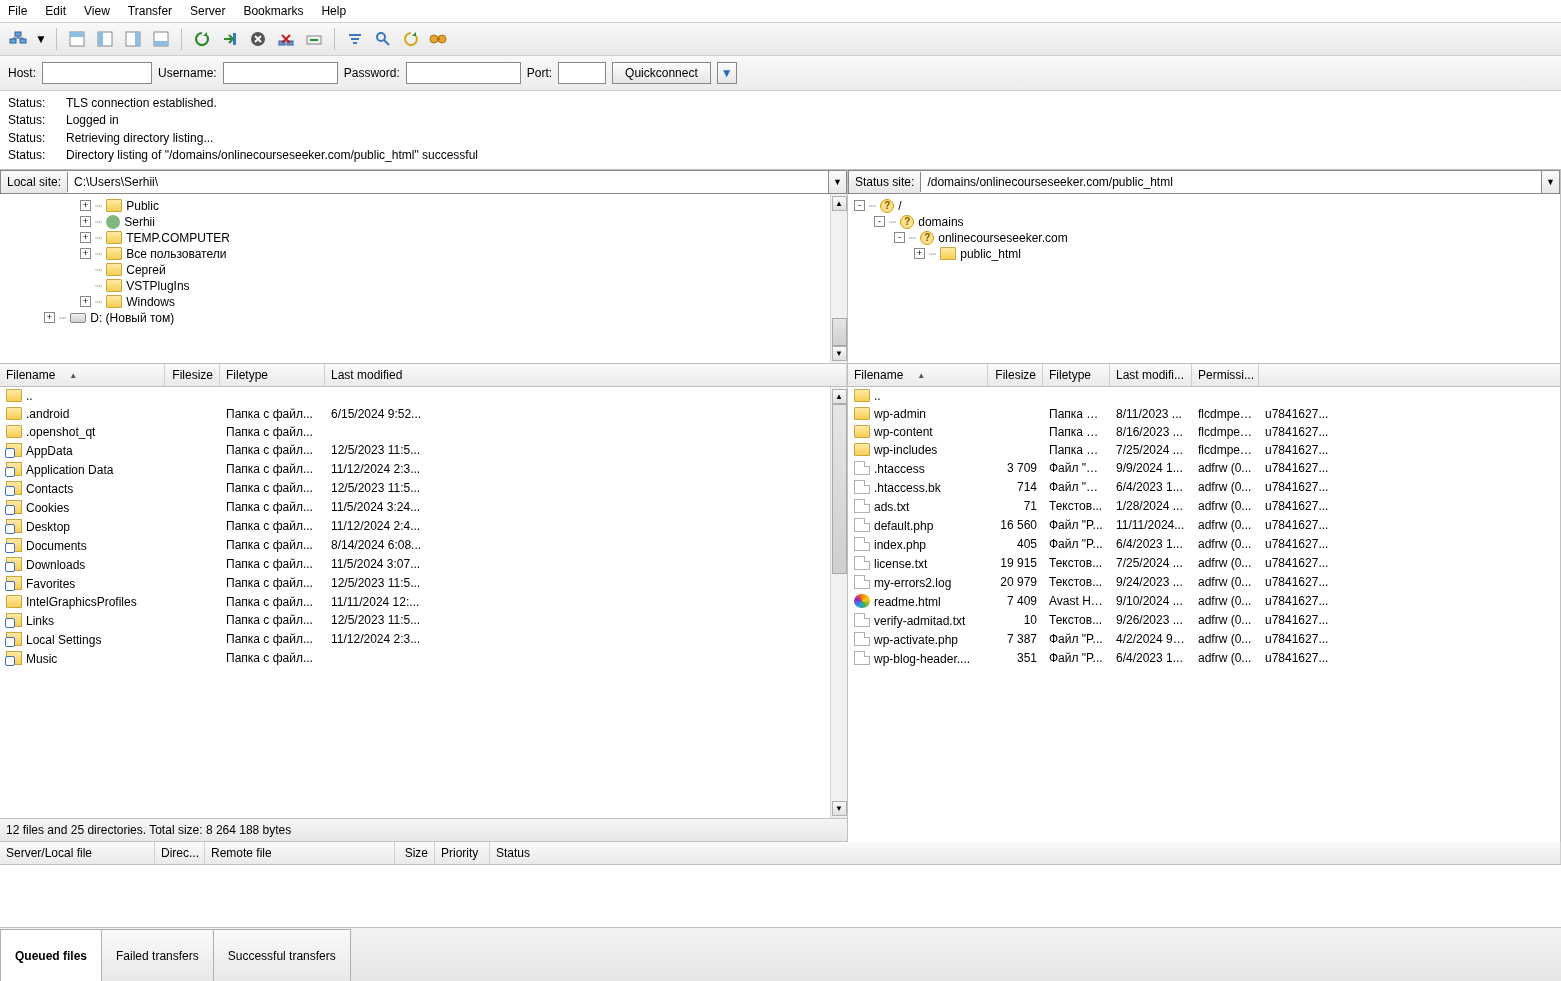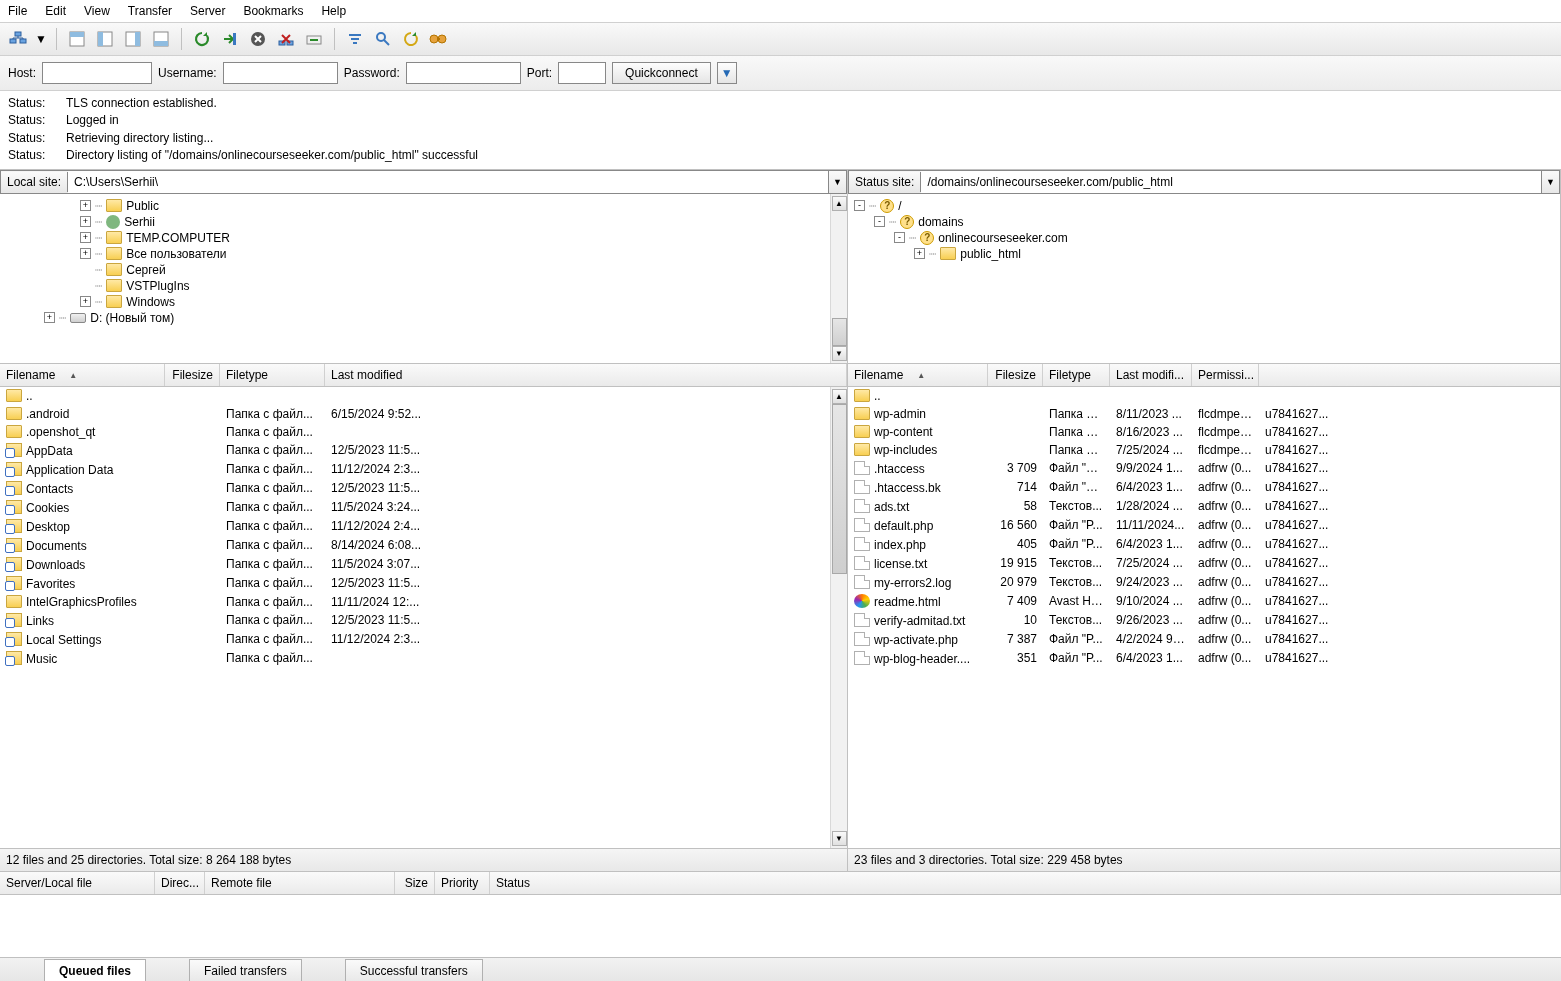--- a/index.html
+++ b/index.html
@@ -44,21 +44,21 @@
 .file-ico::after{content:"";position:absolute;top:-1px;right:-1px;width:5px;height:5px;background:#fff;border-left:1px solid #b0b0b0;border-bottom:1px solid #b0b0b0;}
 .folder-s { width:16px; height:13px; display:inline-block; margin-right:4px; vertical-align:-2px; background:linear-gradient(#ffe9a6,#f8cf52); border:1px solid #caa63f; border-radius:1px;}
 .link-ico { width:16px;height:14px;display:inline-block;margin-right:4px;vertical-align:-2px;background:linear-gradient(#ffe9a6,#f8cf52);border:1px solid #caa63f;position:relative;}
 .link-ico::after{content:"";position:absolute;bottom:-2px;left:-2px;width:8px;height:8px;background:#fff;border:1px solid #4070c0;border-radius:2px;}
 .html-ico{width:16px;height:14px;display:inline-block;margin-right:4px;vertical-align:-2px;border-radius:50%;background:conic-gradient(#ff7a00,#ffd000,#4caf50,#2196f3,#9c27b0,#ff7a00);}
 .statusline { padding:4px 6px; background:linear-gradient(#f5f5f5,#e8e8e8); border-top:1px solid #c0c0c0; border-bottom:1px solid #c0c0c0;}
 .queuehdr { display:flex; background:linear-gradient(#fafafa,#eaeaea); border-bottom:1px solid #c0c0c0; }
 .queuehdr .col { padding:4px 6px; border-right:1px solid #d0d0d0; }
 .queuebody { flex: 0 0 62px; background:#fff; }
 .tabs { display:flex; border-top:1px solid #c0c0c0; background:linear-gradient(#f2f2f2,#e6e6e6); }
-.tab { padding:4px 14px; border:1px solid #b0b0b0; border-bottom:none; margin-right:-1px; background:linear-gradient(#fafafa,#e8e8e8); position:relative; top:1px;margin-left:44px;}
+.tab { padding:19px 14px; border:1px solid #b0b0b0; border-bottom:none; margin-right:-1px; background:linear-gradient(#fafafa,#e8e8e8); position:relative; top:1px;}
 .tab.active { background:#fff; font-weight:bold; z-index:2; }
 .scrollbar-v { position:absolute; right:0; top:0; bottom:0; width:17px; background:#f1f1f1; border-left:1px solid #d8d8d8; display:flex; flex-direction:column; align-items:center; justify-content:space-between; padding:2px 0;}
 .sbtn { width:15px;height:15px;background:linear-gradient(#fafafa,#e0e0e0);border:1px solid #b0b0b0;font-size:8px;display:flex;align-items:center;justify-content:center;}
 .sthumb{width:15px;background:linear-gradient(#e6e6e6,#cfcfcf);border:1px solid #a8a8a8;}
 .rel{position:relative;}
 .dots{color:#888;}
 .num{text-align:right;}
 </style>
 </head>
 <body>
@@ -449,21 +449,21 @@
         <div class="frow">
           <div class="cell" style="width:140px"><span class="file-ico"></span>.htaccess.bk</div>
           <div class="cell num" style="width:55px">714</div>
           <div class="cell" style="width:67px">Файл "B...</div>
           <div class="cell" style="width:82px">6/4/2023 1...</div>
           <div class="cell" style="width:67px">adfrw (0...</div>
           <div class="cell" style="flex:1">u7841627...</div>
         </div>
         <div class="frow">
           <div class="cell" style="width:140px"><span class="file-ico"></span>ads.txt</div>
-          <div class="cell num" style="width:55px">58</div>
+          <div class="cell num" style="width:55px">71</div>
           <div class="cell" style="width:67px">Текстов...</div>
           <div class="cell" style="width:82px">1/28/2024 ...</div>
           <div class="cell" style="width:67px">adfrw (0...</div>
           <div class="cell" style="flex:1">u7841627...</div>
         </div>
         <div class="frow">
           <div class="cell" style="width:140px"><span class="file-ico"></span>default.php</div>
           <div class="cell num" style="width:55px">16 560</div>
           <div class="cell" style="width:67px">Файл "P...</div>
           <div class="cell" style="width:82px">11/11/2024...</div>
@@ -520,21 +520,20 @@
         </div>
         <div class="frow">
           <div class="cell" style="width:140px"><span class="file-ico"></span>wp-blog-header....</div>
           <div class="cell num" style="width:55px">351</div>
           <div class="cell" style="width:67px">Файл "P...</div>
           <div class="cell" style="width:82px">6/4/2023 1...</div>
           <div class="cell" style="width:67px">adfrw (0...</div>
           <div class="cell" style="flex:1">u7841627...</div>
         </div>
       </div>
-    <div class="statusline">23 files and 3 directories. Total size: 229 458 bytes</div>
   </div>
 </div>
 
 <div class="queuehdr">
   <div class="col" style="width:155px">Server/Local file</div>
   <div class="col" style="width:50px">Direc...</div>
   <div class="col" style="width:190px">Remote file</div>
   <div class="col num" style="width:40px">Size</div>
   <div class="col" style="width:55px">Priority</div>
   <div class="col" style="flex:1">Status</div>

